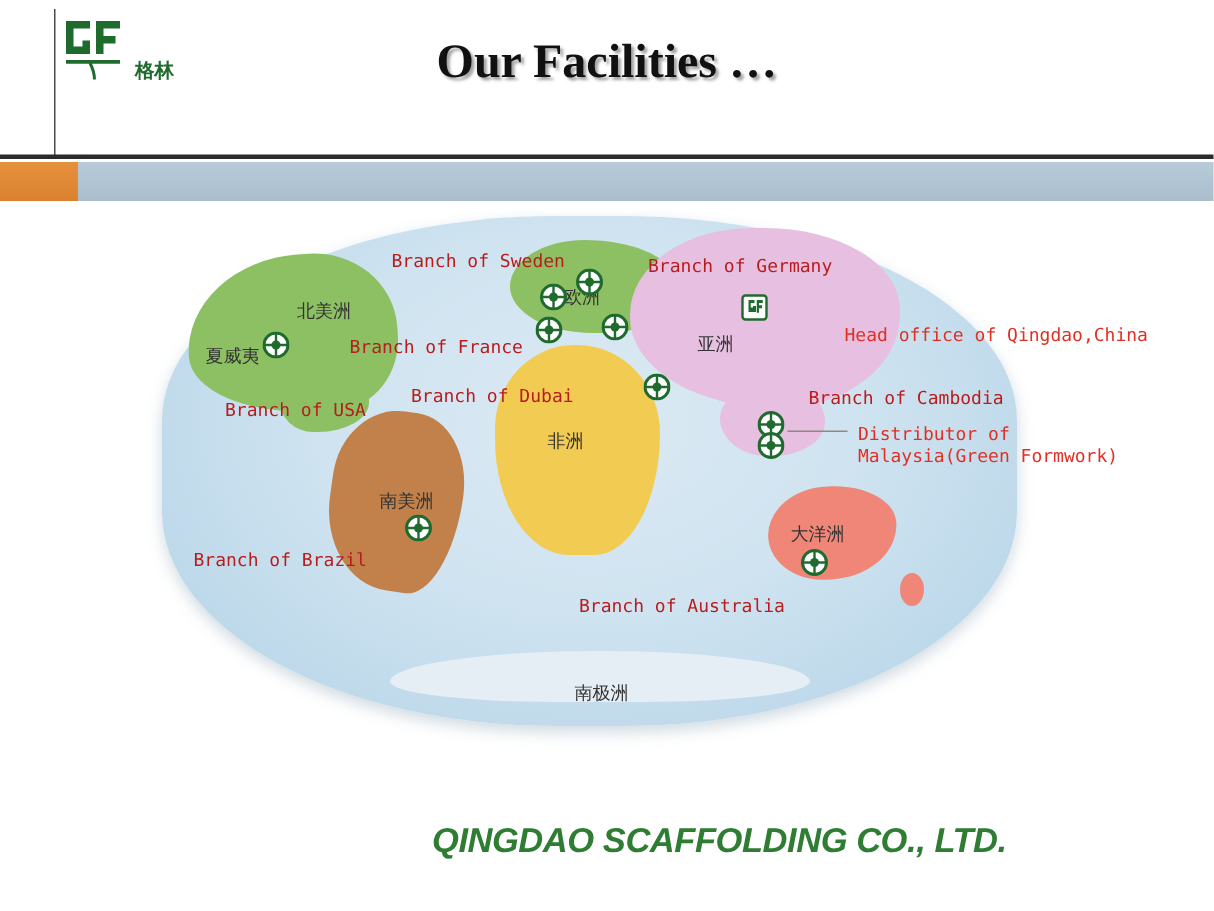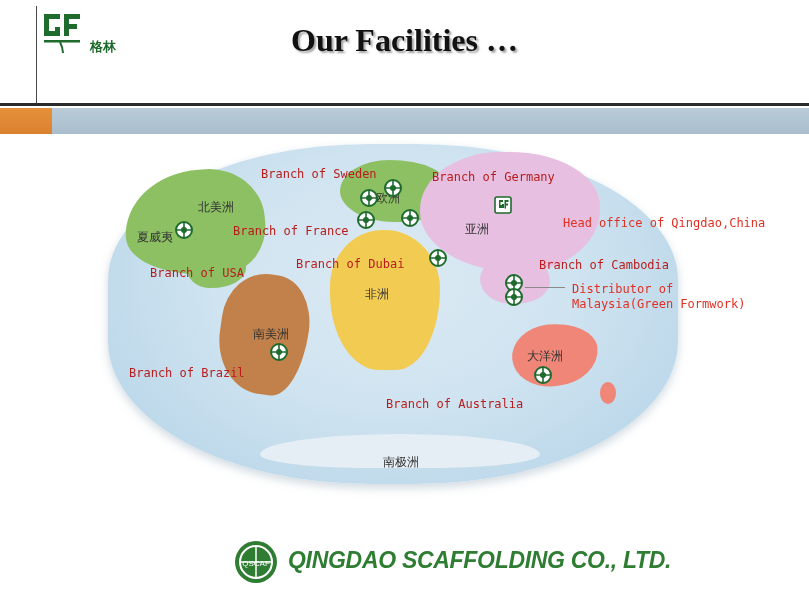--- a/index.html
+++ b/index.html
@@ -197,31 +197,23 @@
         <circle cx="9" cy="9" r="3" fill="#1f6b2e"></circle>
       </svg>
   </div>
 
   <div class="leader" style="left:525px;top:153px;width:40px;"></div>
 
   <div class="lbl" style="left:261px;top:33px;">Branch of Sweden</div>
   <div class="lbl" style="left:432px;top:36px;">Branch of Germany</div>
   <div class="lbl" style="left:233px;top:90px;">Branch of France</div>
   <div class="lbl" style="left:110px;top:132px;margin-left:40px;">Branch of USA</div>
-  <div class="lbl" style="left:296px;top:123px;">Branch of Dubai</div>
+  <div class="lbl" style="left:274px;top:123px;">Branch of Dubai</div>
   <div class="lbl" style="left:129px;top:232px;">Branch of Brazil</div>
   <div class="lbl" style="left:386px;top:263px;">Branch of Australia</div>
   <div class="lbl" style="left:539px;top:124px;">Branch of Cambodia</div>
   <div class="lbl red" style="left:563px;top:70px;margin-top:12px;">Head office of Qingdao,China</div>
   <div class="lbl red wrap" style="left:572px;top:148px;">Distributor of Malaysia(Green Formwork)</div>
 </div>
 
 <div id="footer">
-  <div id="fbadge">
-    <svg width="46" height="46" viewBox="0 0 46 46">
-      <circle cx="23" cy="23" r="21" fill="#2e7d32"></circle>
-      <circle cx="23" cy="23" r="16" fill="none" stroke="#ffffff" stroke-width="2"></circle>
-      <path d="M8 23 h30 M23 8 v30" stroke="#ffffff" stroke-width="1.5"></path>
-      <text x="23" y="27" font-size="8" fill="#ffffff" text-anchor="middle" font-family="Liberation Sans, sans-serif">QSCAF</text>
-    </svg>
-  </div>
   <div id="fname">QINGDAO SCAFFOLDING CO., LTD.</div>
 </div>
 
 </body></html>

